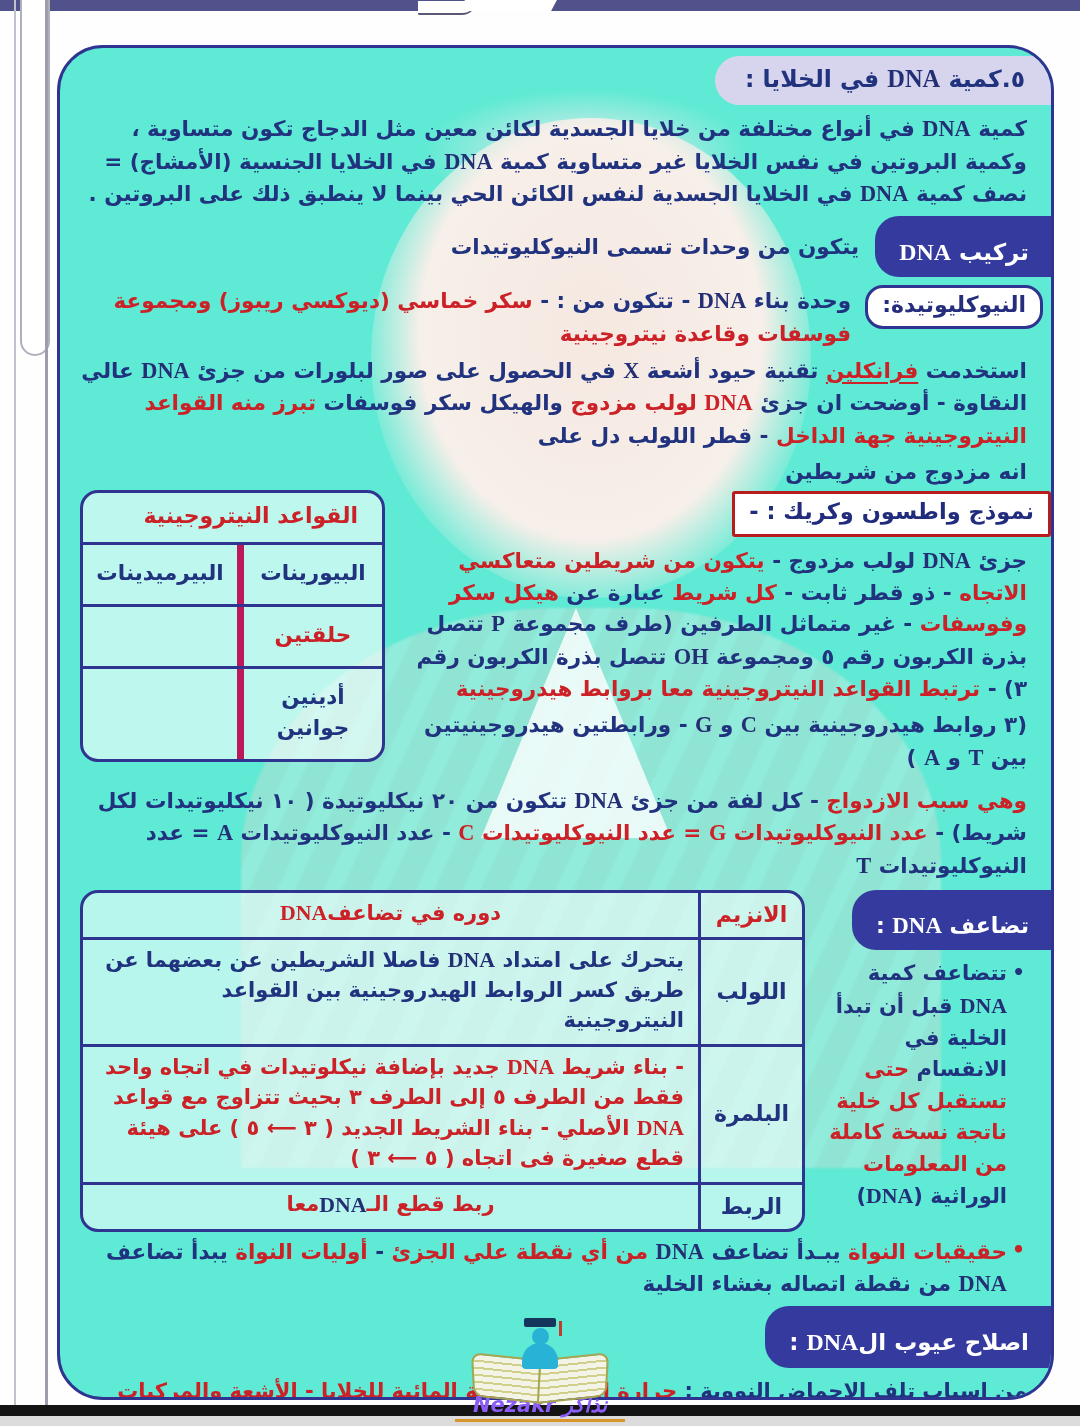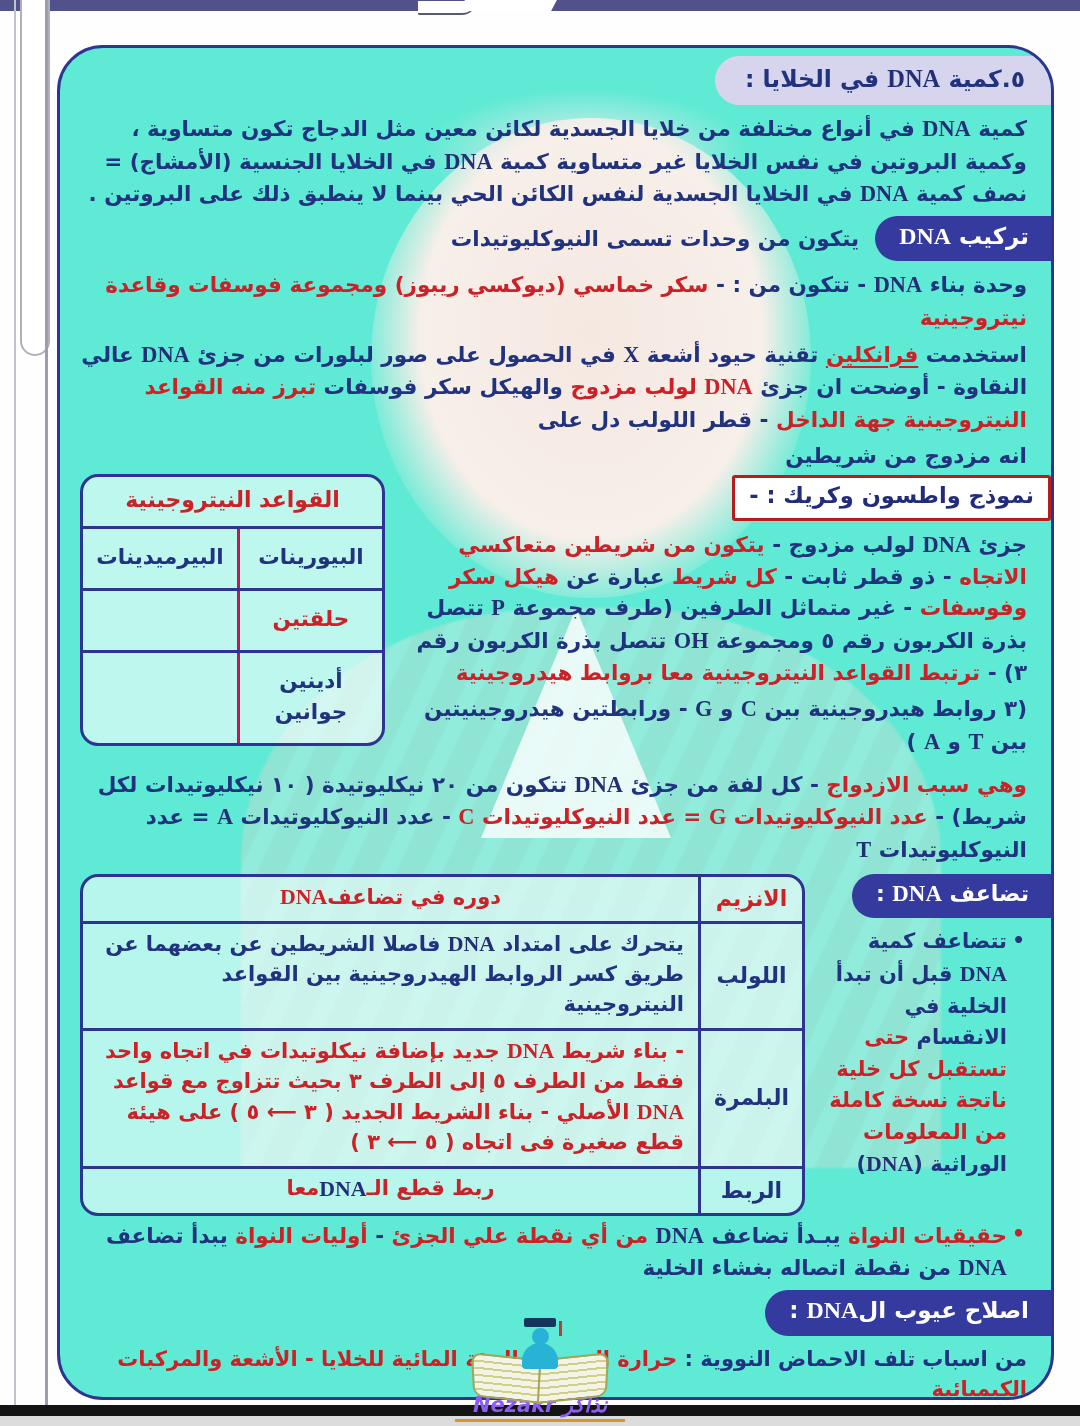--- a/index.html
+++ b/index.html
@@ -31,35 +31,35 @@
   .seg.ru{color:#cb2127;text-decoration:underline;text-underline-offset:4px;}
   .seg.d{font-family:"Liberation Serif","DejaVu Serif",serif;color:#242e74;font-size:1.04em;}
   .seg.dr{font-family:"Liberation Serif","DejaVu Serif",serif;color:#cb2127;font-size:1.04em;}
   .seg.w{color:#fff;}
   .seg.dw{font-family:"Liberation Serif","DejaVu Serif",serif;color:#fff;font-size:1.04em;}
   .badge-lav{width:fit-content;margin:2px -24px 8px auto;background:#d7d5ed;color:#252d7c;
              border-radius:26px 0 0 26px;padding:5px 26px 9px 30px;font-size:23.5px;}
   .para{margin:3px 0 5px;}
   .rowline{display:flex;align-items:center;gap:16px;margin:4px 0 8px;}
   .badge-navy{width:fit-content;background:#343a9e;color:#fff;border-radius:24px 0 0 24px;
-              padding:3px 22px 8px 24px;margin-left:0;margin-right:-24px;font-size:23px;}
+              padding:19px 22px 8px 24px;margin-left:0;margin-right:-24px;font-size:23px;}
   .nuc{margin:2px 0 6px;}
   .nuc-label{float:right;margin-right:-16px;margin-left:14px;border:3px solid #2e3490;border-radius:18px;
              padding:1px 14px 5px;color:#252d7c;background:#fff;font-size:22px;}
   .split{display:flex;gap:16px;margin:4px 0 6px;align-items:flex-start;}
   .watson-col{flex:1;}
   .line0{text-align:right;margin-bottom:4px;}
   .watson-badge{width:fit-content;border:3px solid #b91c1c;background:#fff;color:#222c7d;
                 border-radius:3px;padding:1px 14px 6px;margin:0 -24px 8px auto;font-size:22.5px;}
   .bases-col{width:305px;flex:none;margin-top:34px;}
   .btable{border:3px solid #2e3490;border-radius:18px;overflow:hidden;background:rgba(255,255,255,.6);}
-  .btitle{text-align:center;color:#cb2127;padding:7px 24px 10px;font-size:22px;}
+  .btitle{color:#cb2127;padding:7px 24px 10px;font-size:22px;}
   .brow{display:grid;grid-template-columns:1fr 1.06fr;border-top:3px solid #2e3490;}
   .bcell{text-align:center;padding:12px 4px 16px;font-size:21.5px;}
-  .brow .bcell:first-child{border-left:3px solid #be185d;}
+  .brow .bcell:first-child{border-left:7px solid #be185d;}
   .bcell.red{color:#cb2127;}
   .esplit{display:flex;flex-direction:row-reverse;gap:14px;margin:8px 0 4px;align-items:flex-start;}
   .etable{flex:1;border:3px solid #2e3490;border-radius:18px;overflow:hidden;background:rgba(255,255,255,.55);}
   .erow{display:grid;grid-template-columns:104px 1fr;}
   .erow + .erow{border-top:3px solid #2e3490;}
   .ename{border-left:3px solid #2e3490;display:flex;align-items:center;justify-content:center;
          text-align:center;color:#21337e;padding:0 6px;font-size:22px;}
   .ehead .ename{color:#cb2127;}
   .edesc{padding:5px 14px 8px;font-size:21px;line-height:1.42;}
   .edesc.center{display:flex;align-items:center;justify-content:center;text-align:center;color:#cb2127;}
@@ -113,20 +113,21 @@
       <div class="badge-lav"><span class="seg b">٥.كمية </span><span class="seg d">DNA</span><span class="seg b"> في الخلايا :</span></div>
 
       <p class="para"><span class="seg b">كمية </span><span class="seg d">DNA</span><span class="seg b"> في أنواع مختلفة من خلايا الجسدية لكائن معين مثل الدجاج تكون متساوية ، وكمية البروتين في نفس الخلايا غير متساوية كمية </span><span class="seg d">DNA</span><span class="seg b"> في الخلايا الجنسية (الأمشاج) = نصف كمية </span><span class="seg d">DNA</span><span class="seg b"> في الخلايا الجسدية لنفس الكائن الحي بينما لا ينطبق ذلك على البروتين .</span></p>
 
       <div class="rowline">
         <span class="badge-navy"><span class="seg w">تركيب </span><span class="seg dw">DNA</span></span>
         <span><span class="seg b">يتكون من وحدات تسمى النيوكليوتيدات</span></span>
       </div>
 
       <div class="nuc">
+        <span class="nuc-label">النيوكليوتيدة:</span>
         <span><span class="seg b">وحدة بناء </span><span class="seg d">DNA</span><span class="seg b"> - تتكون من : - </span><span class="seg r">سكر خماسي (ديوكسي ريبوز) ومجموعة فوسفات وقاعدة نيتروجينية</span></span>
       </div>
 
       <p class="para"><span class="seg b">استخدمت </span><span class="seg ru">فرانكلين</span><span class="seg b"> تقنية حيود أشعة </span><span class="seg d">X</span><span class="seg b"> في الحصول على صور لبلورات من جزئ </span><span class="seg d">DNA</span><span class="seg b"> عالي النقاوة - أوضحت ان جزئ </span><span class="seg dr">DNA</span><span class="seg r"> لولب مزدوج </span><span class="seg b">والهيكل سكر فوسفات </span><span class="seg r">تبرز منه القواعد النيتروجينية جهة الداخل</span><span class="seg b"> - قطر اللولب دل على</span></p>
 
       <div class="split">
         <div class="watson-col">
           <div class="line0">انه مزدوج من شريطين</div>
           <div class="watson-badge">نموذج واطسون وكريك : -</div>
           <p class="para"><span class="seg b">جزئ </span><span class="seg d">DNA</span><span class="seg b"> لولب مزدوج - </span><span class="seg r">يتكون من شريطين متعاكسي الاتجاه</span><span class="seg b"> - ذو قطر ثابت - </span><span class="seg r">كل شريط</span><span class="seg b"> عبارة عن </span><span class="seg r">هيكل سكر وفوسفات</span><span class="seg b"> - غير متماثل الطرفين (طرف مجموعة </span><span class="seg d">P</span><span class="seg b"> تتصل بذرة الكربون رقم ٥ ومجموعة </span><span class="seg d">OH</span><span class="seg b"> تتصل بذرة الكربون رقم ٣) - </span><span class="seg r">ترتبط القواعد النيتروجينية معا بروابط هيدروجينية</span></p>

